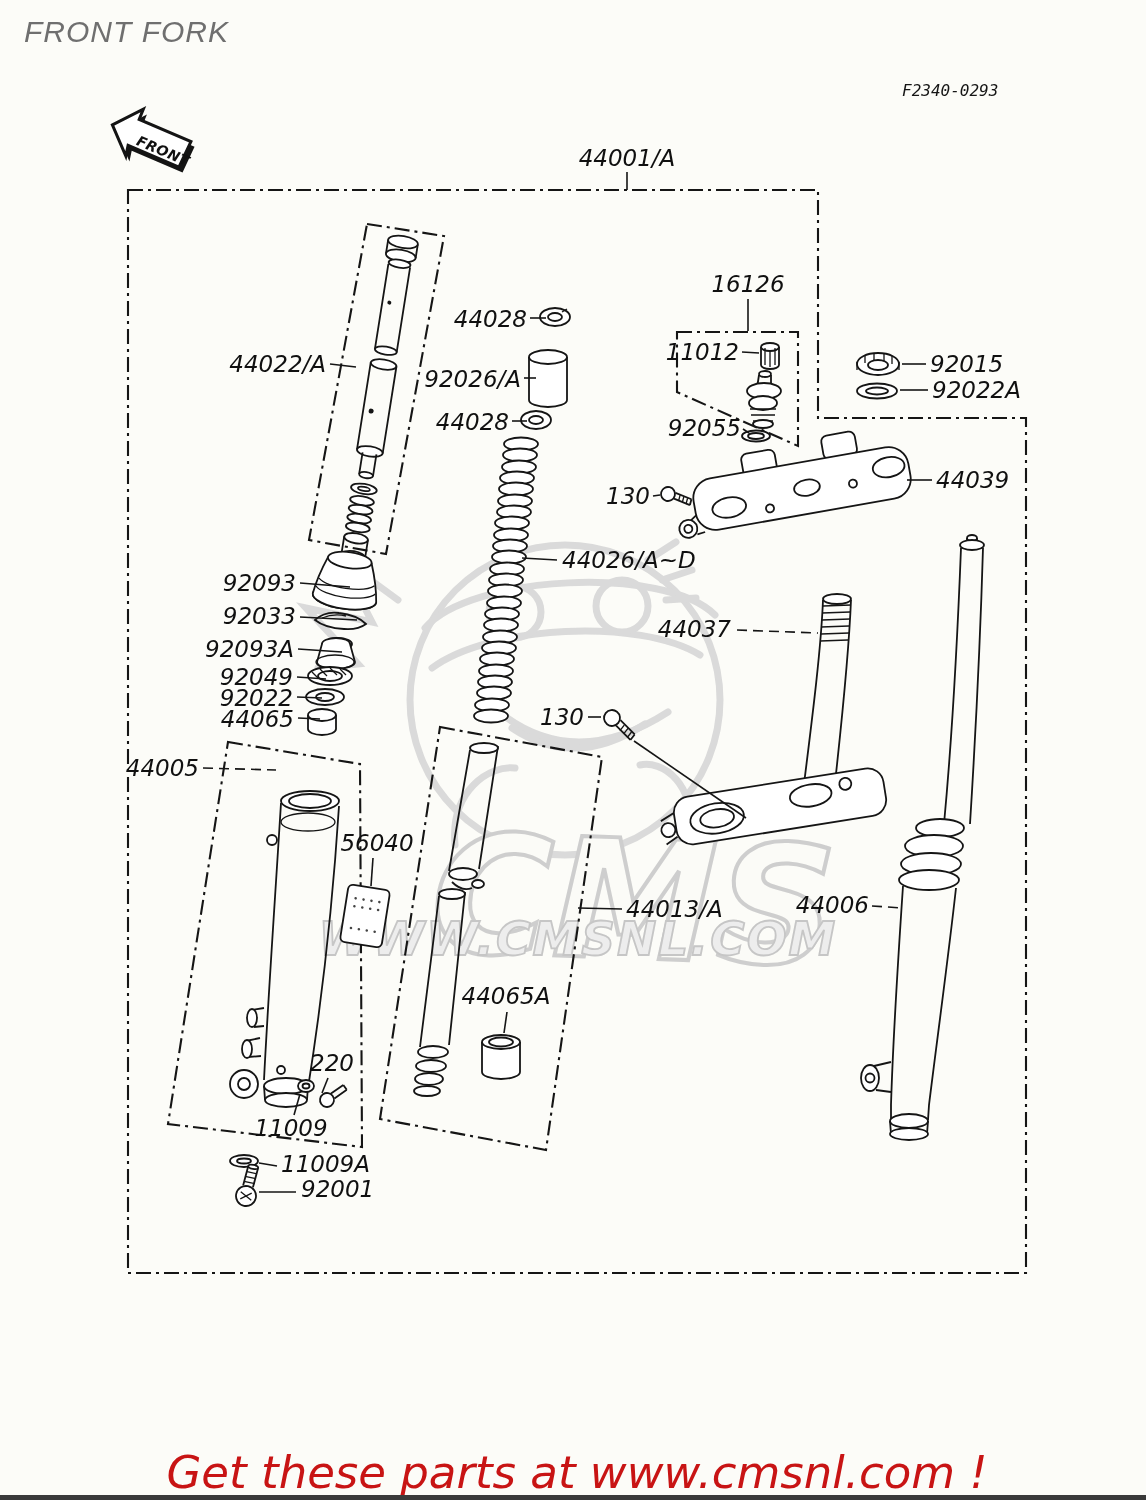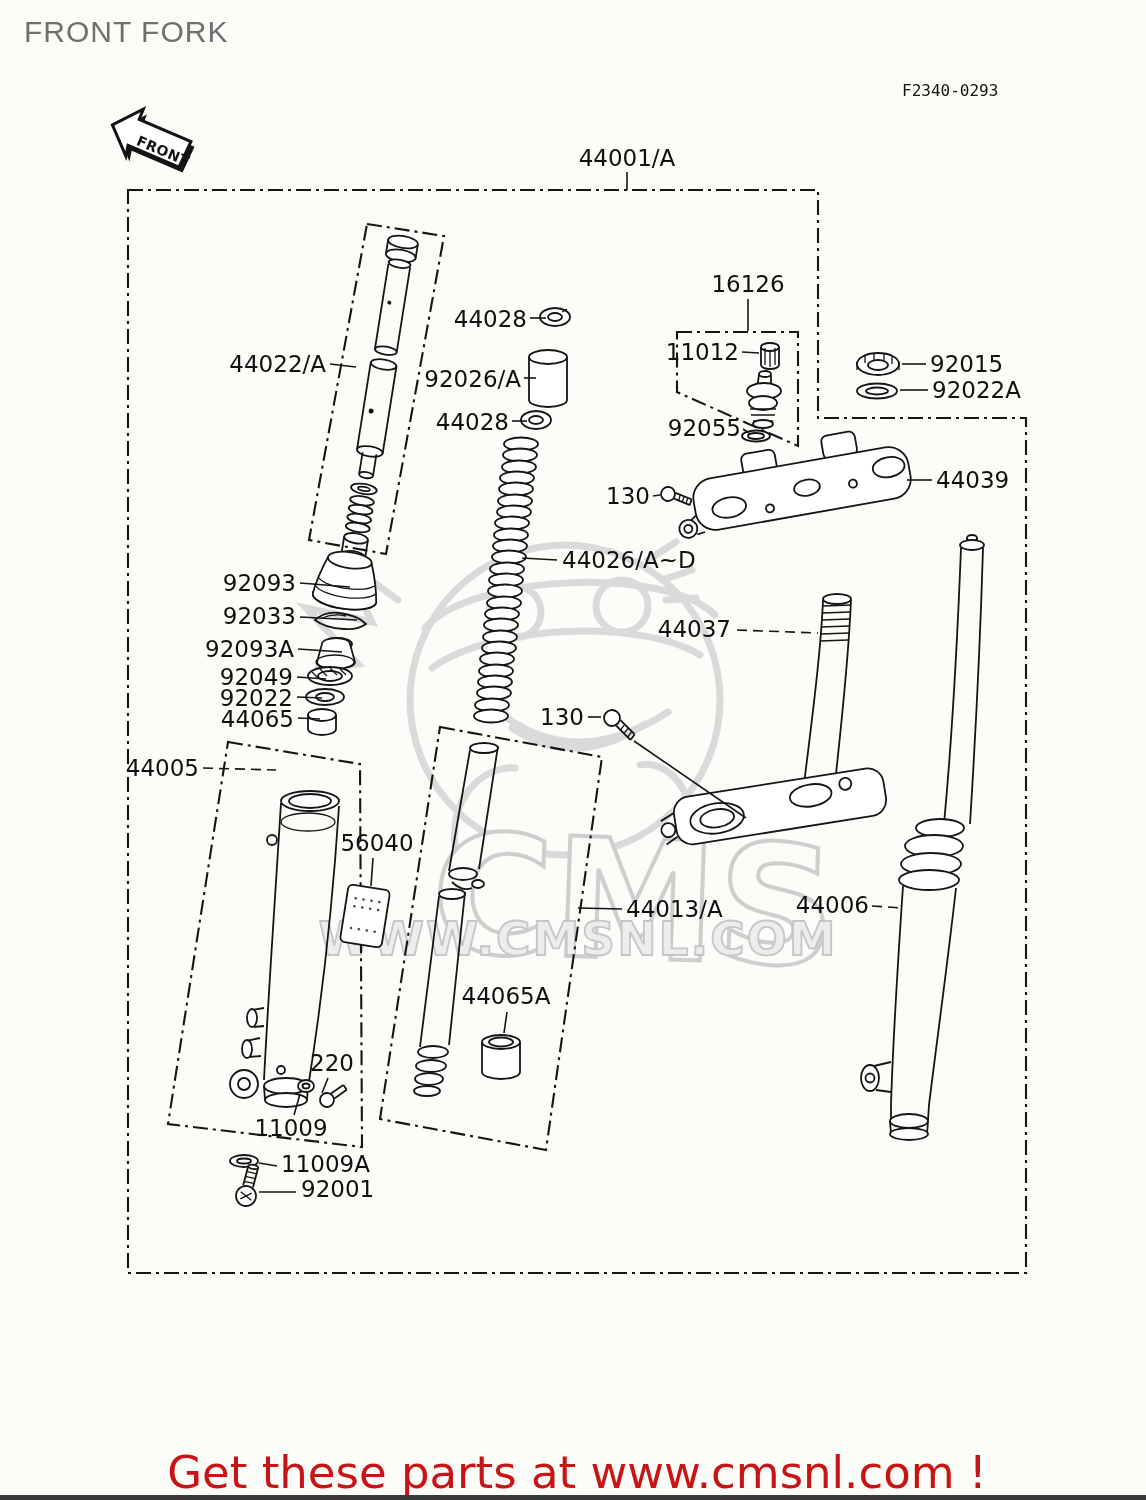--- a/index.html
+++ b/index.html
@@ -1,16 +1,16 @@
 <!DOCTYPE html>
 <html><head>
 <meta charset="utf-8">
 <style>
   html,body{margin:0;padding:0;background:#fcfcf8;}
-  #stage{position:relative;width:1146px;height:1500px;background:#fcfcf8;overflow:hidden;}
+  #stage{position:relative;width:1146px;height:1500px;background:#fcfcf8;overflow:hidden;font-style:italic;}
   svg{display:block;}
   .pt  { fill:#ffffff; stroke:#151515; stroke-width:1.8; }
   .ptn { fill:none;    stroke:#151515; stroke-width:1.8; }
   .thin{ fill:none;    stroke:#151515; stroke-width:1.3; }
   .dd  { fill:none;    stroke:#151515; stroke-width:2.1; stroke-dasharray:15 5 3 5; }
   .ldr { stroke:#151515; stroke-width:1.6; fill:none; }
   .ldr-dash { stroke:#151515; stroke-width:1.6; fill:none; stroke-dasharray:10 6; }
   .lbl { font-family:"DejaVu Sans", sans-serif; font-size:23px; fill:#101010; }
   .title-txt { font-family:"Liberation Sans", sans-serif; font-size:30px; fill:#6f6f6f; letter-spacing:1px; }
   .code-txt  { font-family:"DejaVu Sans Mono", monospace; font-size:16px; fill:#151515; }

